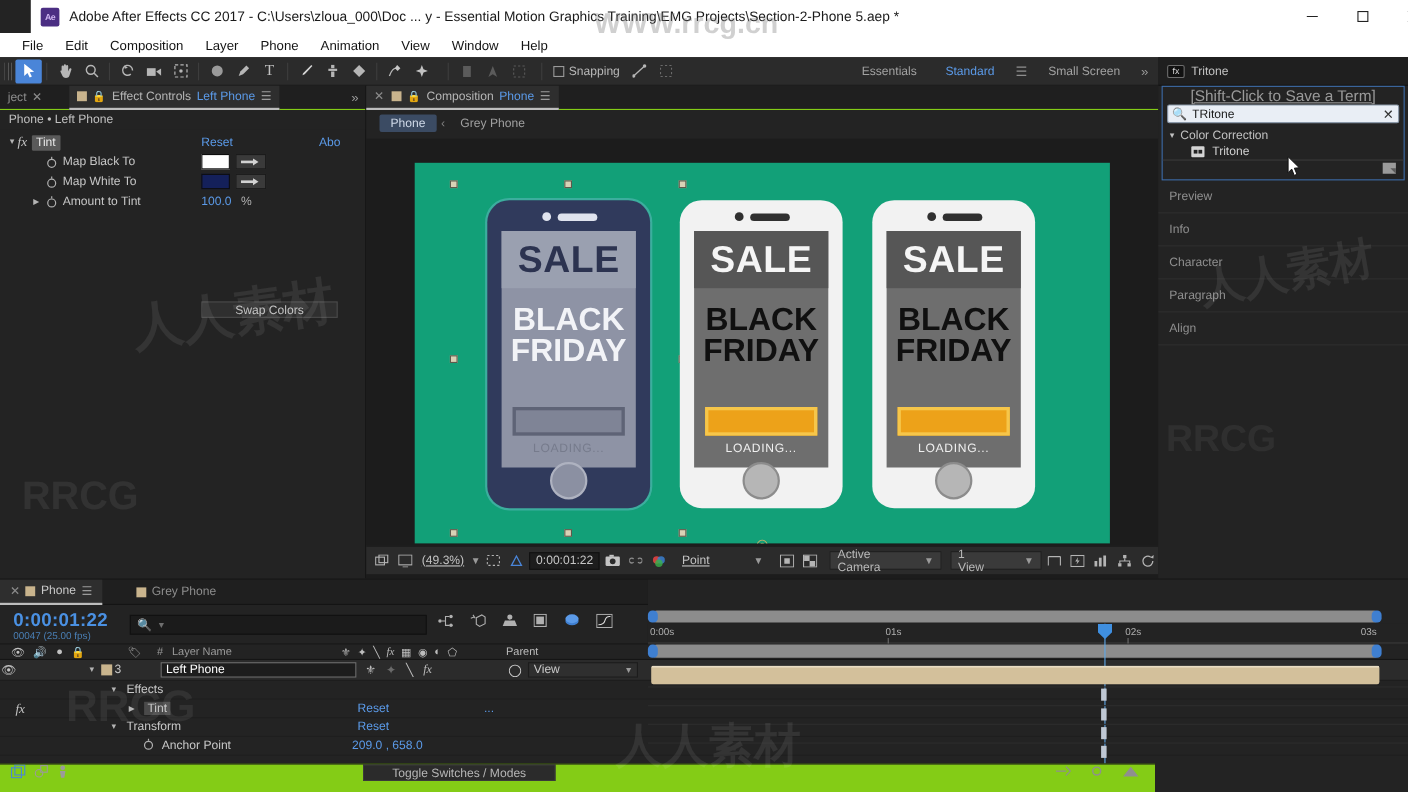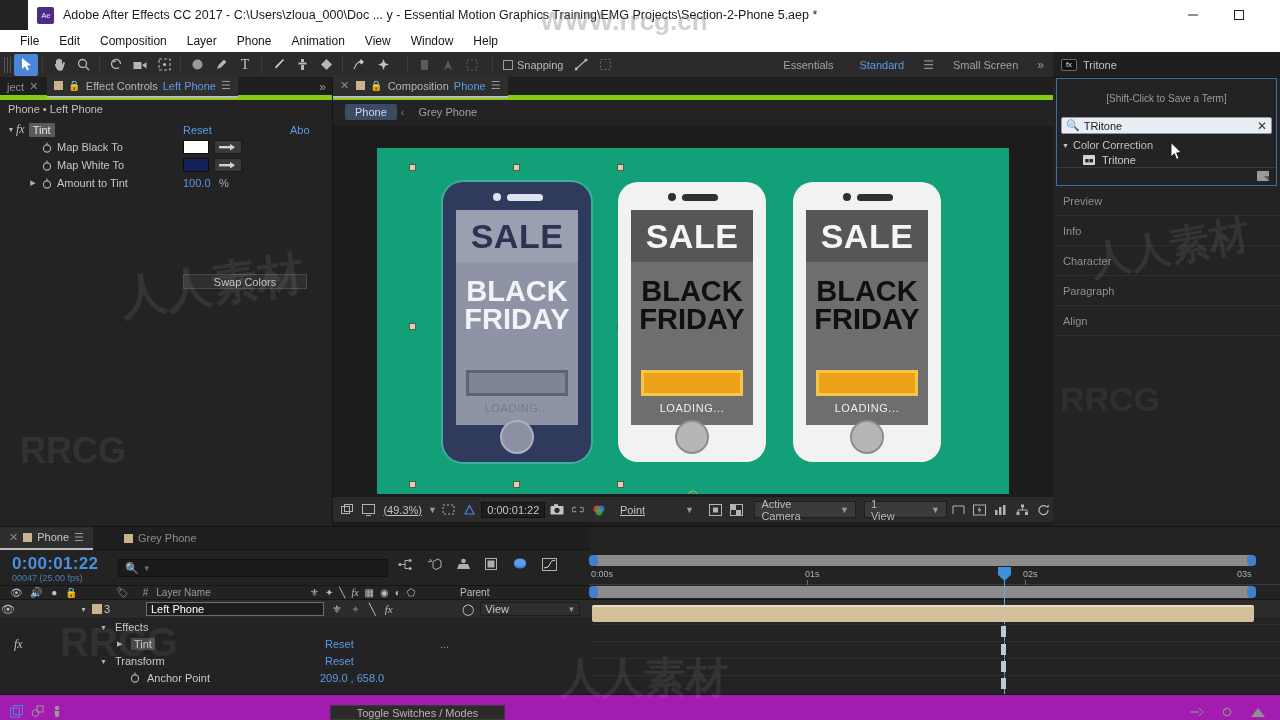--- a/index.html
+++ b/index.html
@@ -55,21 +55,21 @@
   .wsitem.act{ color:#5b9ae8; }
   .chev{ color:#9a9a9a; font-size:12px; padding:0 6px;}
 
   
   .ecpanel{
     position:absolute;left:0;top:78px;width:333px;height:448px;
     background:#232323; border-right:1px solid #151515;
   }
   .paneltabs{
     height:22px;background:#1f1f1f;display:flex;align-items:center;
-    border-bottom:5px solid #84cc16; position:relative;
+    border-bottom:1px solid #84cc16; position:relative;gap:16px;
   }
   .ptab{
     height:22px;display:flex;align-items:center;gap:5px;padding:0 7px;
     font-size:11px;color:#8d8d8d;
   }
   .ptab.active{ background:#2e2e2e; color:#b5b5b5; border-bottom:2px solid #bdbdbd;}
   .ptab .xs{ color:#8a8a8a; font-size:11px; margin-right:2px;}
   .ptab .sq{ width:9px;height:9px;background:#c9b48d;}
   .ptab .nm{ color:#5b9ae8; }
   .ptab .hm{ color:#9a9a9a; font-size:11px; }
@@ -137,21 +137,21 @@
   .cbsel{background:#3a3a3a;border:1px solid #1e1e1e;height:17px;display:flex;align-items:center;padding:0 6px;gap:10px;}
   .cbtime{background:#1d1d1d;border:1px solid #111;height:16px;display:flex;align-items:center;padding:0 5px;color:#c6c6c6;}
 
   
   .right{ position:absolute;left:1053px;top:52px;width:227px;height:474px;background:#232323;}
   .rtab{ height:26px;display:flex;align-items:center;gap:6px;padding-left:8px;background:#1f1f1f;border-bottom:1px solid #151515;}
   .rtab .ic{width:16px;height:12px;background:#111;border:1px solid #6d6d6d;display:flex;align-items:center;
     justify-content:center;color:#ddd;font-size:8px;border-radius:2px;}
   .rtab .lb{ font-size:11px;color:#c3c3c3;}
   .fxbox{ border:1px solid #3d6ca8; margin:0 3px; background:#232323; }
-  .savehint{ height:38px;display:flex;align-items:center;justify-content:center;color:#9a9a9a;font-size:10px;}
+  .savehint{ height:16px;display:flex;align-items:center;justify-content:center;color:#9a9a9a;font-size:14px;text-decoration:underline;}
   .searchrow{ margin:0 4px 3px 4px;height:17px;background:#e9eef5;border:1px solid #8a98a8;border-radius:2px;
     display:flex;align-items:center;padding:0 4px;gap:4px;}
   .searchrow .q{color:#3e5d86;font-size:11px;}
   .searchrow input{border:0;outline:0;background:transparent;color:#1a1a1a;font-size:11px;flex:1;font-family:"Liberation Sans",sans-serif;}
   .searchrow .x{color:#333;font-size:12px;}
   .cat{ display:flex;align-items:center;gap:4px;padding:2px 0 2px 5px;font-size:11px;color:#c0c0c0;}
   .cat .t{font-size:7px;}
   .effitem{ display:flex;align-items:center;gap:7px;padding:1px 0 1px 26px;font-size:11px;color:#cfcfcf;}
   .effitem .ei{width:12px;height:10px;background:#d4d4d4;color:#222;font-size:7px;display:flex;
     align-items:center;justify-content:center;border-radius:1px;}
@@ -201,22 +201,22 @@
   .dbar{position:absolute;left:592px;top:586px;width:662px;height:12px;background:#8c8c8c;border-radius:5px;}
   .playhead{position:absolute;top:567px;width:1px;height:133px;background:#5fa8e8;}
   .phhandle{position:absolute;top:567px;width:13px;height:14px;background:#3f8fe0;
      clip-path:polygon(0 0,100% 0,100% 55%,50% 100%,0 55%); }
   .lbar{position:absolute;left:592px;width:662px;height:17px;background:#d3c09b;border-radius:2px;
      border-top:2px solid #e8dcc2;}
   .gridline{position:absolute;left:589px;width:691px;height:1px;background:#2d2d2d;}
   .kmark{position:absolute;width:5px;height:11px;background:#bfc8d4;}
 
   
-  .statusbar{position:absolute;left:0;top:694px;width:1280px;height:26px;background:#a21caf;
-    display:flex;align-items:flex-end;border-top:1px solid #141414;}
+  .statusbar{position:absolute;left:0;top:694px;width:1050px;height:26px;background:#84cc16;
+    display:flex;align-items:flex-start;border-top:1px solid #141414;}
   .sbicons{display:flex;gap:7px;padding-left:10px;align-items:center;color:#9b9b9b;}
   .toggle-sw{position:absolute;left:330px;width:175px;height:15px;background:#2b2b2b;border:1px solid #3a3a3a;
     color:#b6b6b6;font-size:11px;display:flex;align-items:center;justify-content:center;}
   .sbright{position:absolute;right:14px;display:flex;gap:16px;align-items:center;color:#8f8f8f;}
 
   
   .cursor{position:absolute;left:1170px;top:142px;width:13px;height:19px;}
 
   
   .wm{position:absolute;color:rgba(255,255,255,0.08);font-weight:bold;pointer-events:none;user-select:none;}

